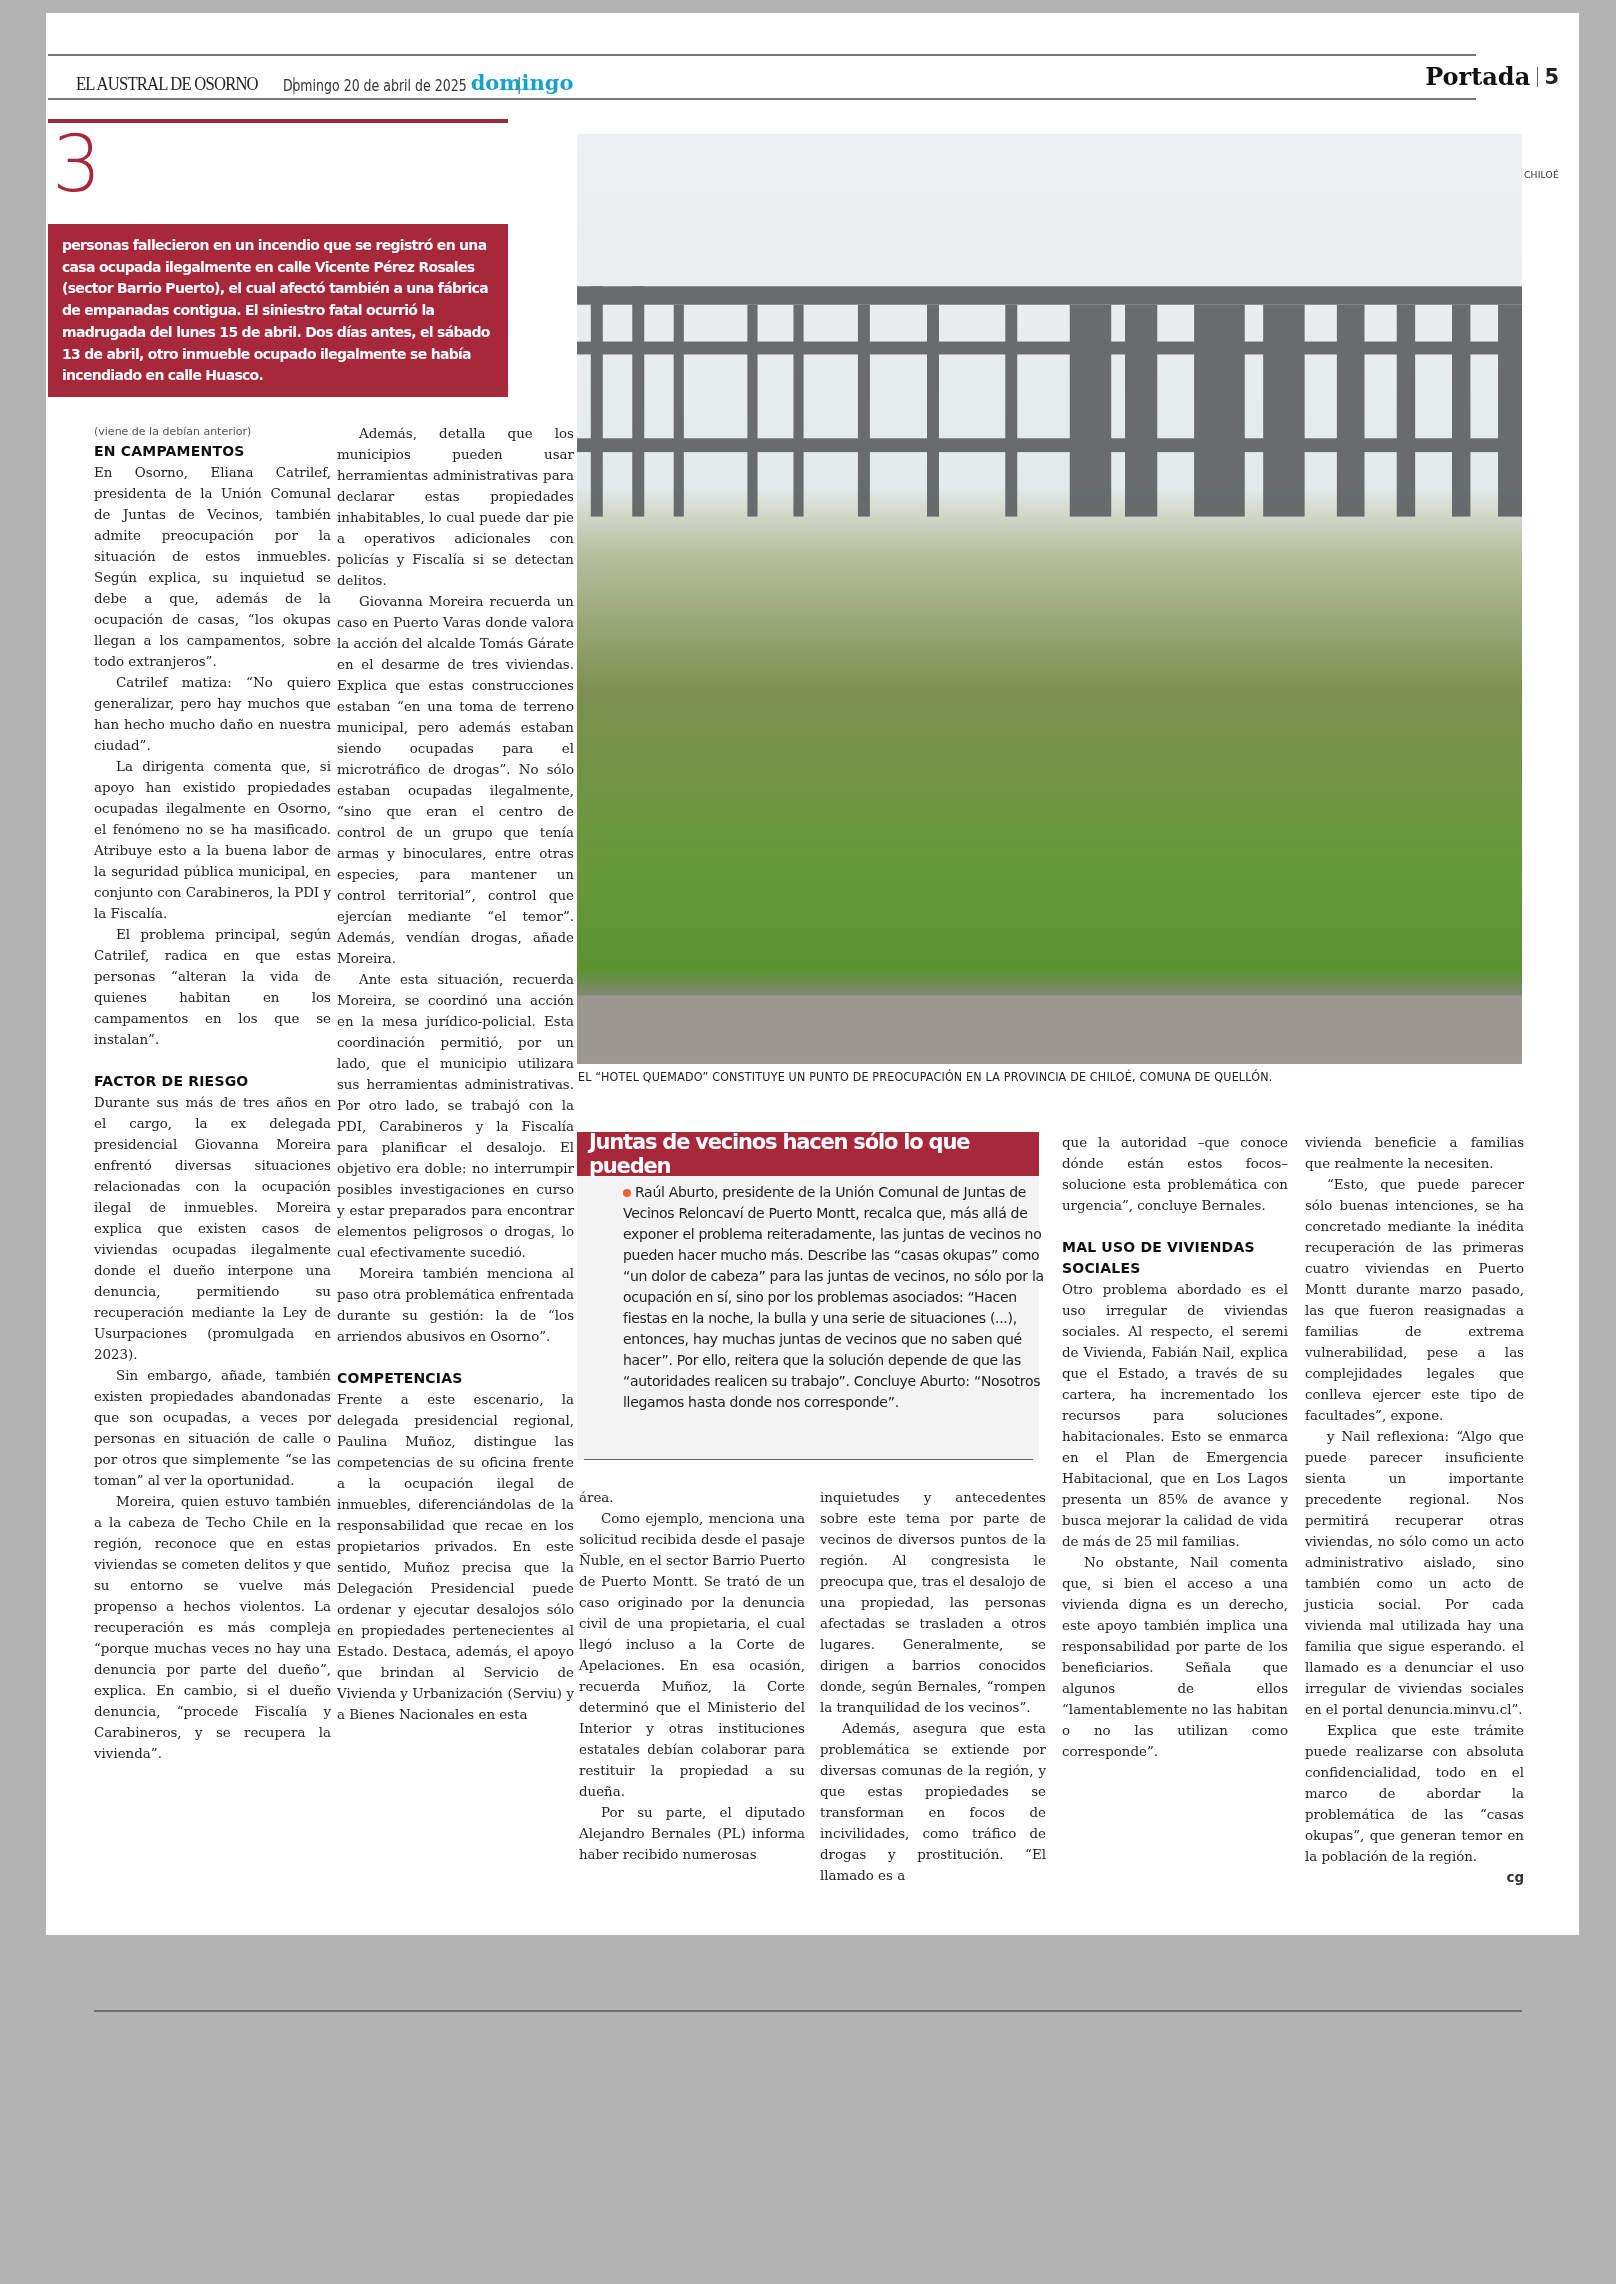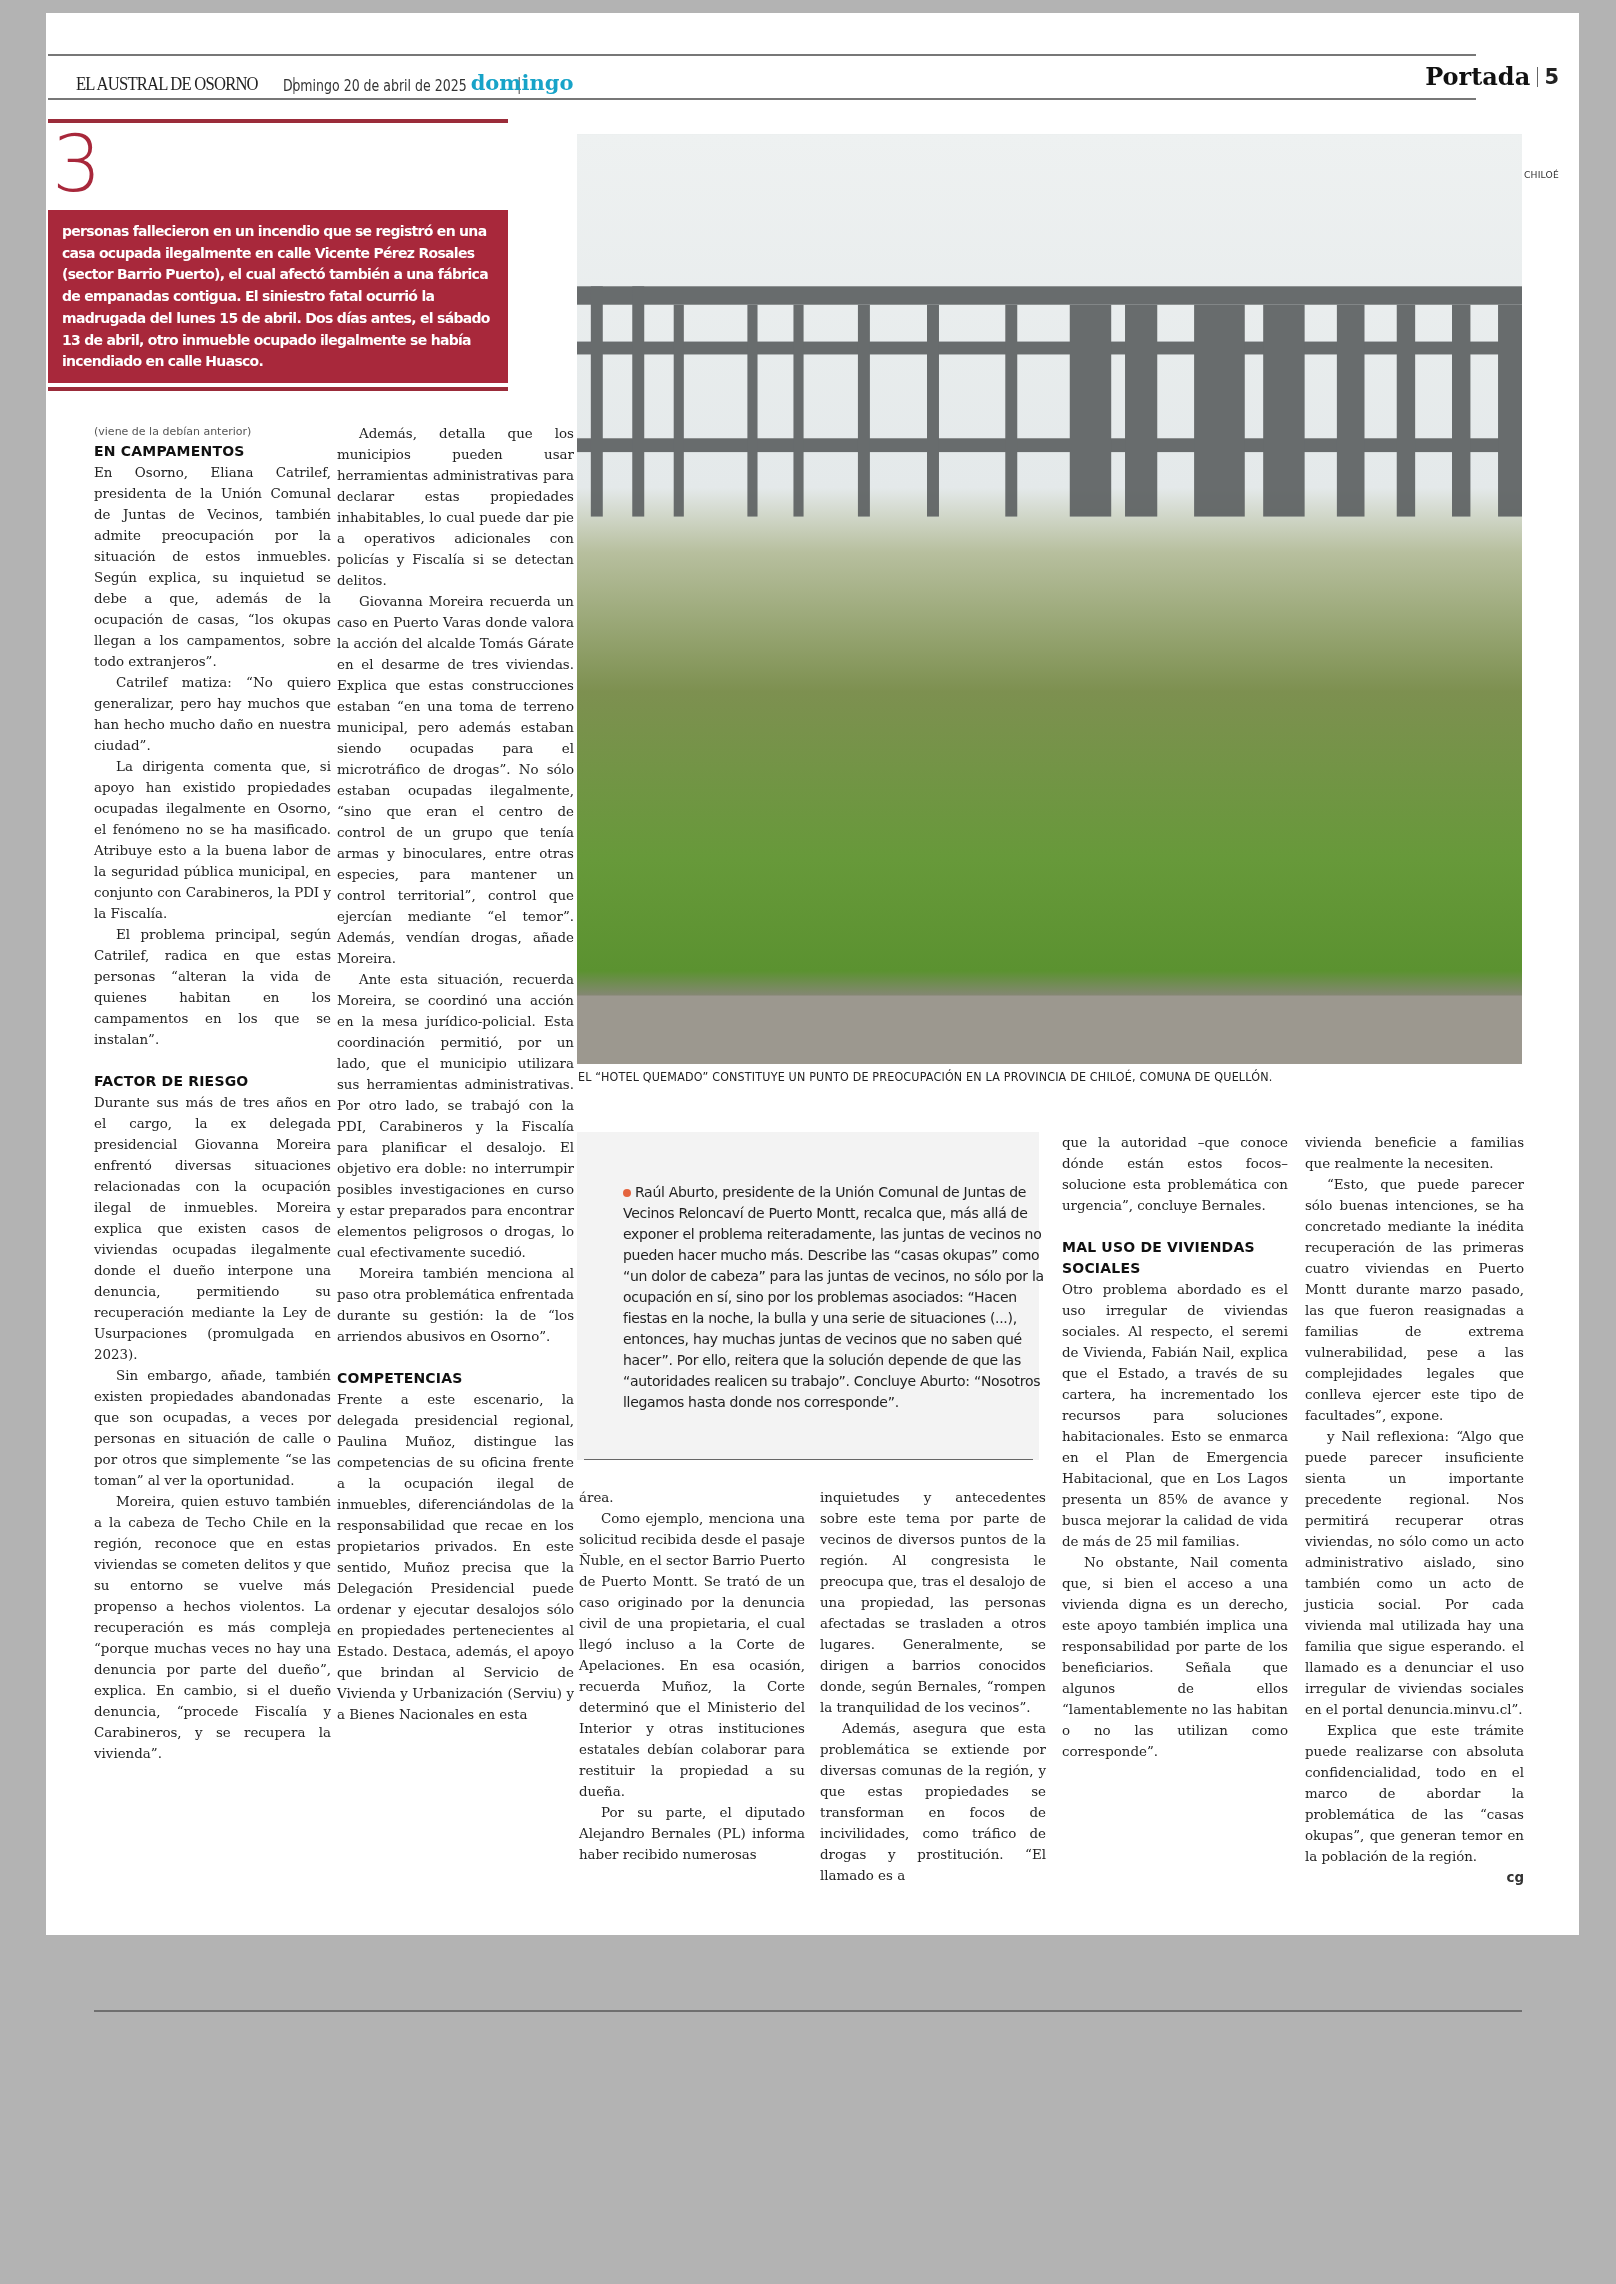--- a/index.html
+++ b/index.html
@@ -41,21 +41,21 @@
   .section-title .bar { width: 1.4px; height: 20px; background: #666; display: inline-block; }
   .section-title .num { font-family: "DejaVu Sans", sans-serif; font-weight: bold; font-size: 21px; color: #222; }
 
   
   .fact-top-rule { position: absolute; left: 48px; top: 119px; width: 460px; height: 4.1px; background: #9b2c3a; }
   .fact-number {
     position: absolute; left: 52px; top: 125px;
     font-family: "DejaVu Sans", sans-serif; font-size: 78px; font-weight: 300; color: #a8283b; line-height: 1;
   }
   .fact-box {
-    position: absolute; left: 48px; top: 210px; width: 460px; height: 173px;
+    position: absolute; left: 48px; top: 224px; width: 460px; height: 173px;
     background: #a8283b; box-sizing: border-box; padding: 11px 14px 9.2px 14px;
     font-family: "DejaVu Sans", sans-serif; font-weight: bold; font-size: 14px; line-height: 21.7px; color: #fff;
     letter-spacing: -0.7px;
   }
   .fact-bot-rule { position: absolute; left: 48px; top: 387px; width: 460px; height: 4.1px; background: #9b2c3a; }
 
   
   .col {
     position: absolute; width: 237px;
     font-family: "DejaVu Serif", serif; font-size: 13.4px; line-height: 21px; color: #222;
@@ -194,20 +194,21 @@
   <p>Además, detalla que los municipios pueden usar herramientas administrativas para declarar estas propiedades inhabitables, lo cual puede dar pie a operativos adicionales con policías y Fiscalía si se detectan delitos.</p>
   <p>Giovanna Moreira recuerda un caso en Puerto Varas donde valora la acción del alcalde Tomás Gárate en el desarme de tres viviendas. Explica que estas construcciones estaban “en una toma de terreno municipal, pero además estaban siendo ocupadas para el microtráfico de drogas”. No sólo estaban ocupadas ilegalmente, “sino que eran el centro de control de un grupo que tenía armas y binoculares, entre otras especies, para mantener un control territorial”, control que ejercían mediante “el temor”. Además, vendían drogas, añade Moreira.</p>
   <p>Ante esta situación, recuerda Moreira, se coordinó una acción en la mesa jurídico-policial. Esta coordinación permitió, por un lado, que el municipio utilizara sus herramientas administrativas. Por otro lado, se trabajó con la PDI, Carabineros y la Fiscalía para planificar el desalojo. El objetivo era doble: no interrumpir posibles investigaciones en curso y estar preparados para encontrar elementos peligrosos o drogas, lo cual efectivamente sucedió.</p>
   <p>Moreira también menciona al paso otra problemática enfrentada durante su gestión: la de “los arriendos abusivos en Osorno”.</p>
   <div class="gap"></div>
   <div class="sub">COMPETENCIAS</div>
   <p class="noindent">Frente a este escenario, la delegada presidencial regional, Paulina Muñoz, distingue las competencias de su oficina frente a la ocupación ilegal de inmuebles, diferenciándolas de la responsabilidad que recae en los propietarios privados. En este sentido, Muñoz precisa que la Delegación Presidencial puede ordenar y ejecutar desalojos sólo en propiedades pertenecientes al Estado. Destaca, además, el apoyo que brindan al Servicio de Vivienda y Urbanización (Serviu) y a Bienes Nacionales en esta</p>
 </div>
 
 <div class="side-box">
+  <div class="side-head">Juntas de vecinos hacen sólo lo que pueden</div>
   <div class="side-body">
     <span class="bullet-dot"></span><span>Raúl Aburto, presidente de la Unión Comunal de Juntas de Vecinos Reloncaví de Puerto Montt, recalca que, más allá de exponer el problema reiteradamente, las juntas de vecinos no pueden hacer mucho más. Describe las “casas okupas” como “un dolor de cabeza” para las juntas de vecinos, no sólo por la ocupación en sí, sino por los problemas asociados: “Hacen fiestas en la noche, la bulla y una serie de situaciones (...), entonces, hay muchas juntas de vecinos que no saben qué hacer”. Por ello, reitera que la solución depende de que las “autoridades realicen su trabajo”. Concluye Aburto: “Nosotros llegamos hasta donde nos corresponde”.</span>
   </div>
   <div class="side-rule"></div>
 </div>
 
 <div class="col" style="left:579px; top:1487px; width:226px;">
   <p class="noindent">área.</p>
   <p>Como ejemplo, menciona una solicitud recibida desde el pasaje Ñuble, en el sector Barrio Puerto de Puerto Montt. Se trató de un caso originado por la denuncia civil de una propietaria, el cual llegó incluso a la Corte de Apelaciones. En esa ocasión, recuerda Muñoz, la Corte determinó que el Ministerio del Interior y otras instituciones estatales debían colaborar para restituir la propiedad a su dueña.</p>
   <p>Por su parte, el diputado Alejandro Bernales (PL) informa haber recibido numerosas</p>

